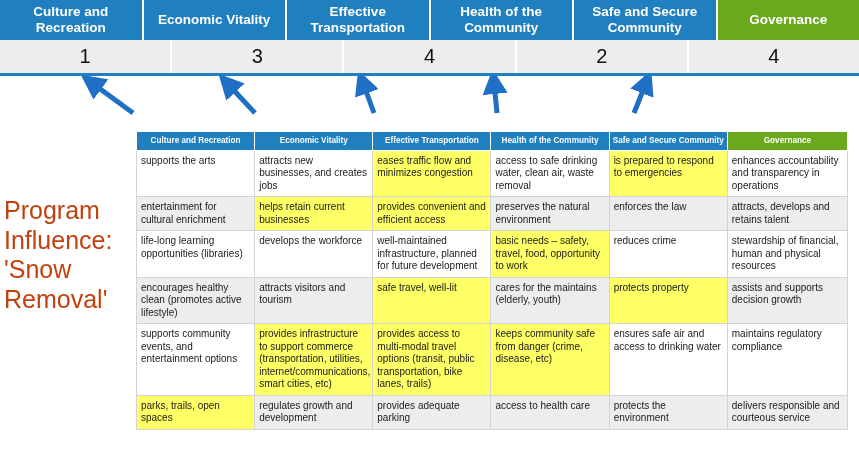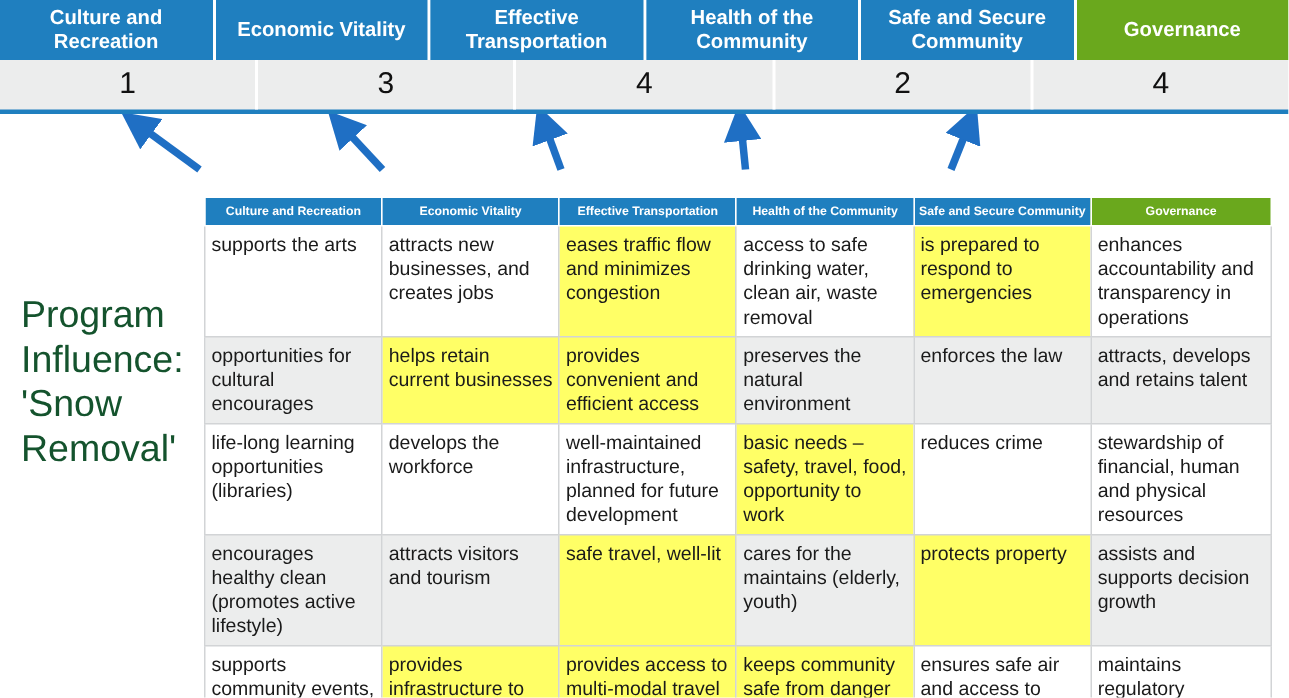--- a/index.html
+++ b/index.html
@@ -74,25 +74,25 @@
     left: 0;
     top: 76px;
     width: 859px;
     height: 56px;
     pointer-events: none;
   }
 
   
   #left-label {
     position: absolute;
-    left: 14px;
+    left: 4px;
     top: 196px;
     width: 128px;
     font-size: 25px;
-    color: #14532d;
+    color: #c2410c;
     line-height: 1.18;
     text-align: left;
   }
 
   
   #matrix {
     position: absolute;
     left: 136px;
     top: 131px;
     width: 712px;
@@ -105,21 +105,21 @@
     font-size: 8.2px;
     font-weight: bold;
     text-align: center;
     padding: 4px 3px;
     border: 1px solid #ffffff;
     line-height: 1.2;
     vertical-align: middle;
   }
   #matrix th.gov { background: #6aa81d; }
   #matrix td {
-    font-size: 13px;
+    font-size: 10px;
     color: #1a1a1a;
     vertical-align: top;
     padding: 4px 4px;
     border: 1px solid #d2d4d6;
     line-height: 1.25;
     background: #ffffff;
   }
   #matrix tr.alt td { background: #eceded; }
   #matrix td.hl { background: #ffff66 !important; }
   #matrix td.empty { background: #ffffff; border: none; }
@@ -193,21 +193,21 @@
   <tbody id="matrix-body">
       <tr>
         <td class="c0">supports the arts</td>
         <td class="c1">attracts new businesses, and creates jobs</td>
         <td class="c2 hl">eases traffic flow and minimizes congestion</td>
         <td class="c3">access to safe drinking water, clean air, waste removal</td>
         <td class="c4 hl">is prepared to respond to emergencies</td>
         <td class="c5">enhances accountability and transparency in operations</td>
       </tr>
       <tr class="alt">
-        <td class="c0">opportunities for cultural encourages</td>
+        <td class="c0">entertainment for cultural enrichment</td>
         <td class="c1 hl">helps retain current businesses</td>
         <td class="c2 hl">provides convenient and efficient access</td>
         <td class="c3">preserves the natural environment</td>
         <td class="c4">enforces the law</td>
         <td class="c5">attracts, develops and retains talent</td>
       </tr>
       <tr>
         <td class="c0">life-long learning opportunities (libraries)</td>
         <td class="c1">develops the workforce</td>
         <td class="c2">well-maintained infrastructure, planned for future development</td>
@@ -224,14 +224,22 @@
         <td class="c5">assists and supports decision growth</td>
       </tr>
       <tr>
         <td class="c0">supports community events, and entertainment options</td>
         <td class="c1 hl">provides infrastructure to support commerce (transportation, utilities, internet/communications, smart cities, etc)</td>
         <td class="c2 hl">provides access to multi-modal travel options (transit, public transportation, bike lanes, trails)</td>
         <td class="c3 hl">keeps community safe from danger (crime, disease, etc)</td>
         <td class="c4">ensures safe air and access to drinking water</td>
         <td class="c5">maintains regulatory compliance</td>
       </tr>
+      <tr class="alt">
+        <td class="c0 hl">parks, trails, open spaces</td>
+        <td class="c1">regulates growth and development</td>
+        <td class="c2">provides adequate parking</td>
+        <td class="c3">access to health care</td>
+        <td class="c4">protects the environment</td>
+        <td class="c5">delivers responsible and courteous service</td>
+      </tr>
     </tbody>
 </table>
 
 </body></html>

